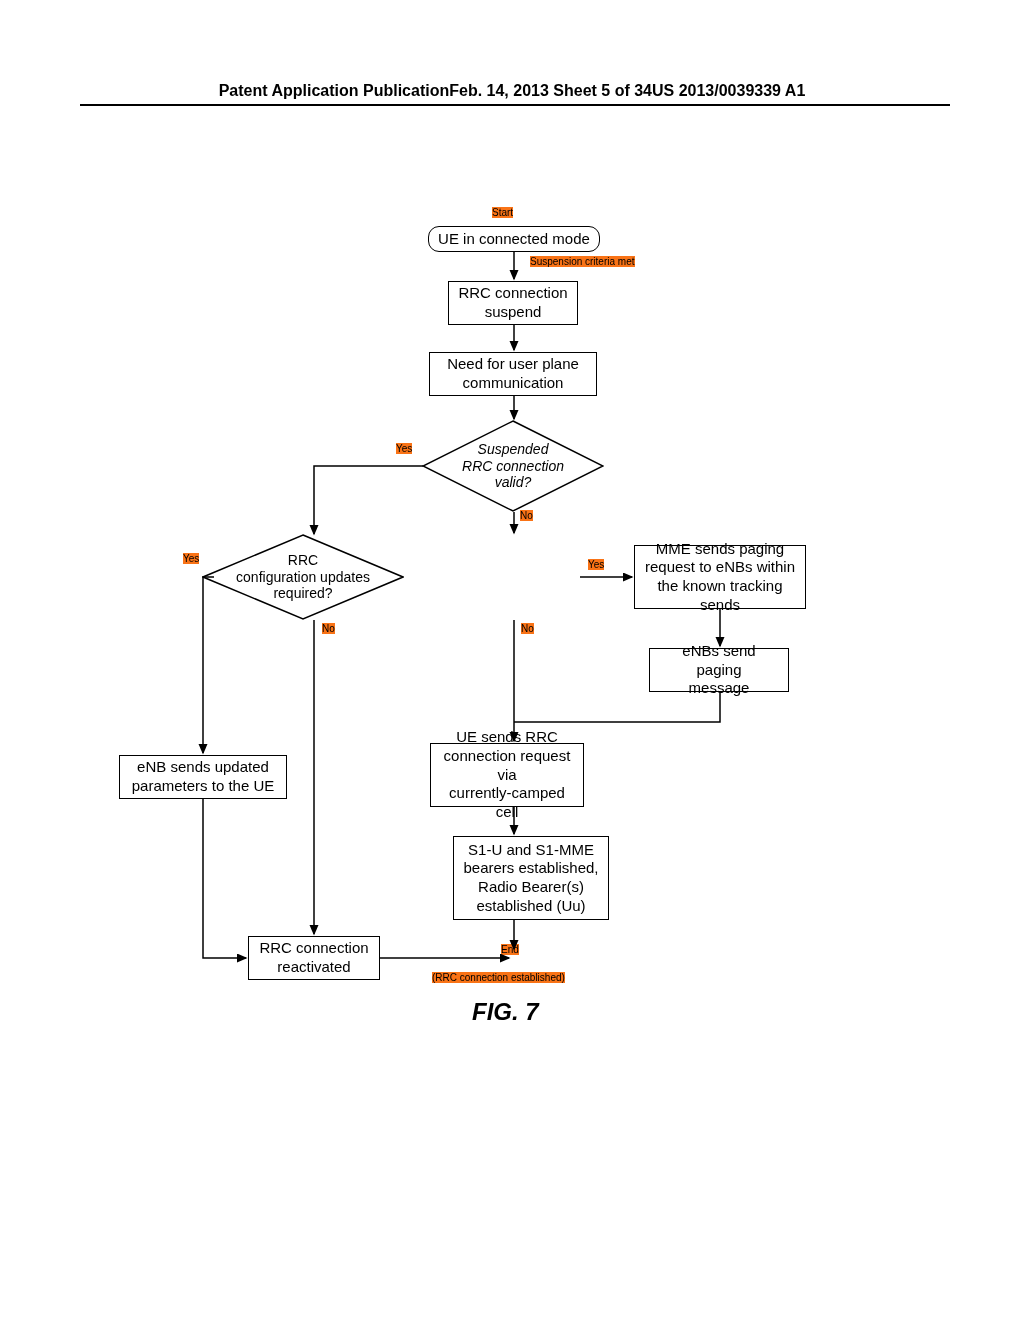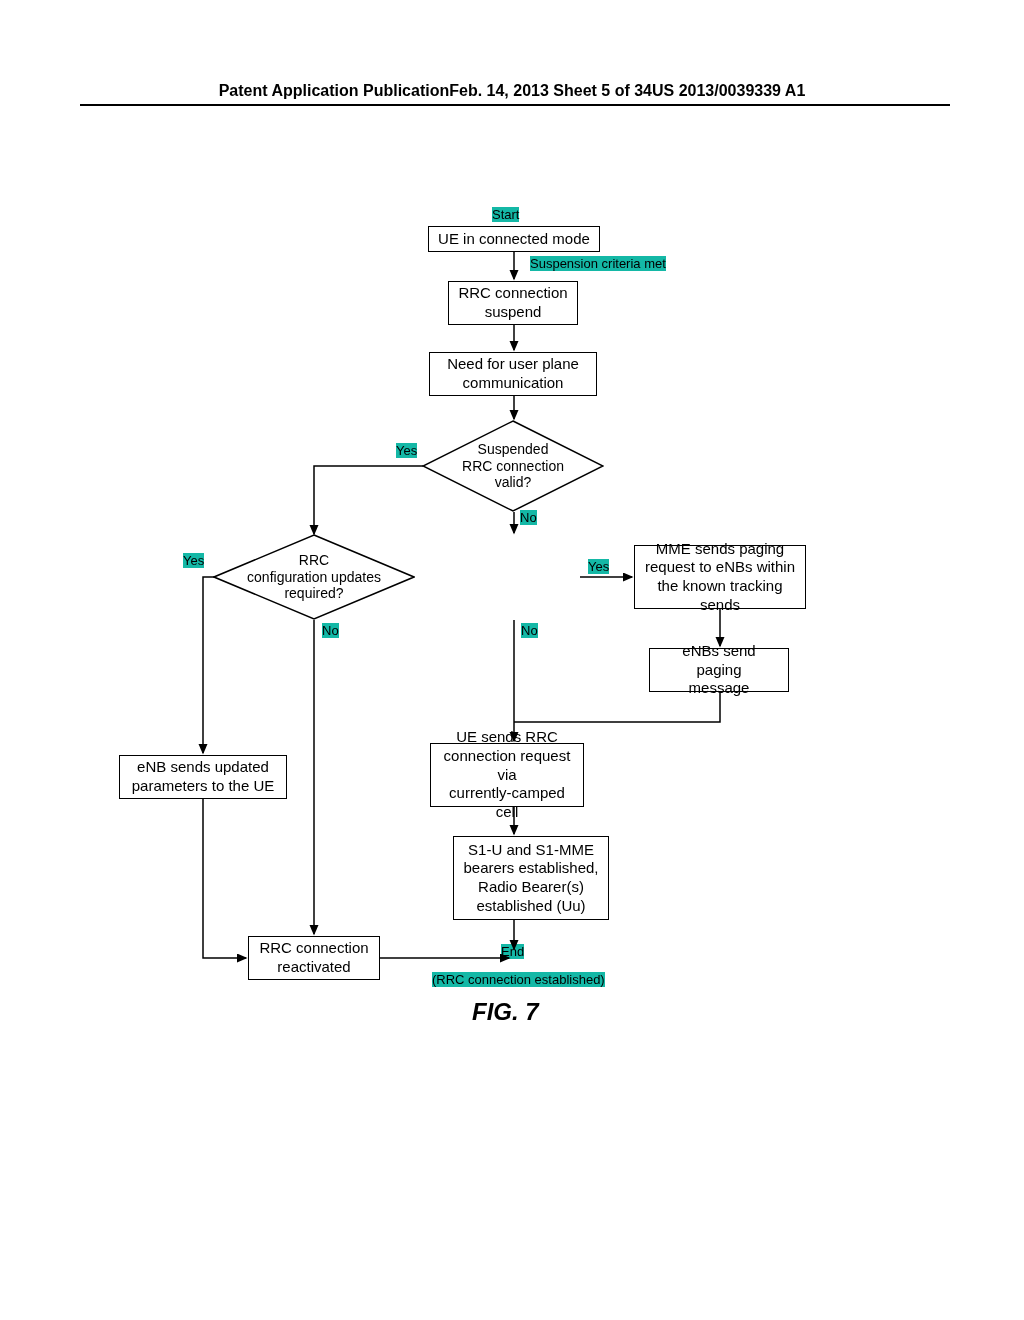--- a/index.html
+++ b/index.html
@@ -45,22 +45,22 @@
   display: flex;
   align-items: center;
   justify-content: center;
   padding: 4px 8px;
   line-height: 1.25;
   background: white;
   box-sizing: border-box;
 }
 .label {
   position: absolute;
-  font-size: 13px;
-  background: #14b8a6;
+  font-size: 10px;
+  background: #f97316;
 }
 .diamond {
   position: absolute;
 }
 .diamond svg {
   position: absolute;
   left: 0;
   top: 0;
 }
 .diamond-text {
@@ -90,42 +90,42 @@
   <span>Patent Application Publication</span>
   <span>Feb. 14, 2013  Sheet 5 of 34</span>
   <span>US 2013/0039339 A1</span>
 </div>
 <div class="header-rule"></div>
 
 <div class="diag">
 
   <div class="label" style="left:492px; top:207px;">Start</div>
 
-  <div class="box" style="left:428px; top:226px; width:172px; height:26px;">UE in connected mode</div>
+  <div class="box" style="left:428px; top:226px; width:172px; height:26px;border-radius:11px;">UE in connected mode</div>
 
   <div class="label" style="left:530px; top:256px;">Suspension criteria met</div>
 
   <div class="box" style="left:448px; top:281px; width:130px; height:44px; white-space:pre-line;">RRC connection
 suspend</div>
 
   <div class="box" style="left:429px; top:352px; width:168px; height:44px; white-space:pre-line;">Need for user plane
 communication</div>
 
   <div class="diamond" style="left:422px; top:420px; width:182px; height:92px;">
     <svg width="182" height="92">
         <polygon points="91,1 181,46 91,91 1,46" fill="white" stroke="black" stroke-width="1.5"></polygon>
       </svg>
-    <div class="diamond-text" style="white-space:pre-line;">Suspended
+    <div class="diamond-text" style="white-space:pre-line;font-style:italic;">Suspended
 RRC connection
 valid?</div>
   </div>
   <div class="label" style="left:396px; top:443px;">Yes</div>
   <div class="label" style="left:520px; top:510px;">No</div>
 
-  <div class="diamond" style="left:213px; top:534px; width:202px; height:86px;">
+  <div class="diamond" style="left:202px; top:534px; width:202px; height:86px;">
     <svg width="202" height="86">
         <polygon points="101,1 201,43 101,85 1,43" fill="white" stroke="black" stroke-width="1.5"></polygon>
       </svg>
     <div class="diamond-text" style="white-space:pre-line;">RRC
 configuration updates
 required?</div>
   </div>
   <div class="label" style="left:183px; top:553px;">Yes</div>
   <div class="label" style="left:322px; top:623px;">No</div>
 

